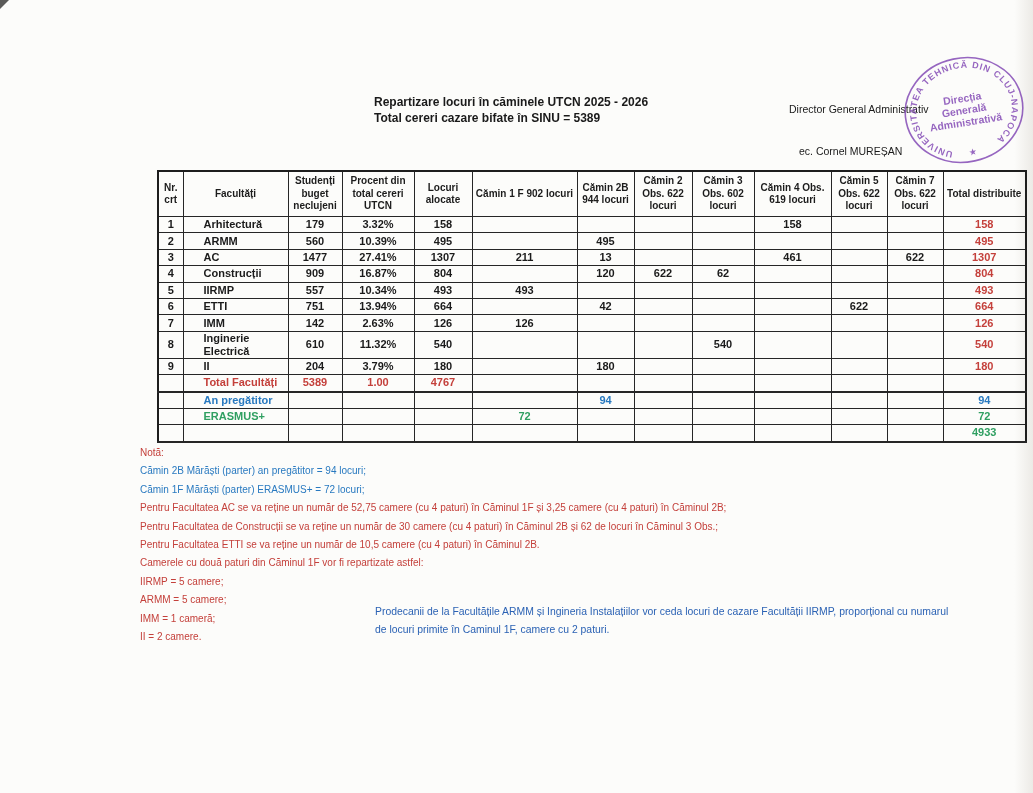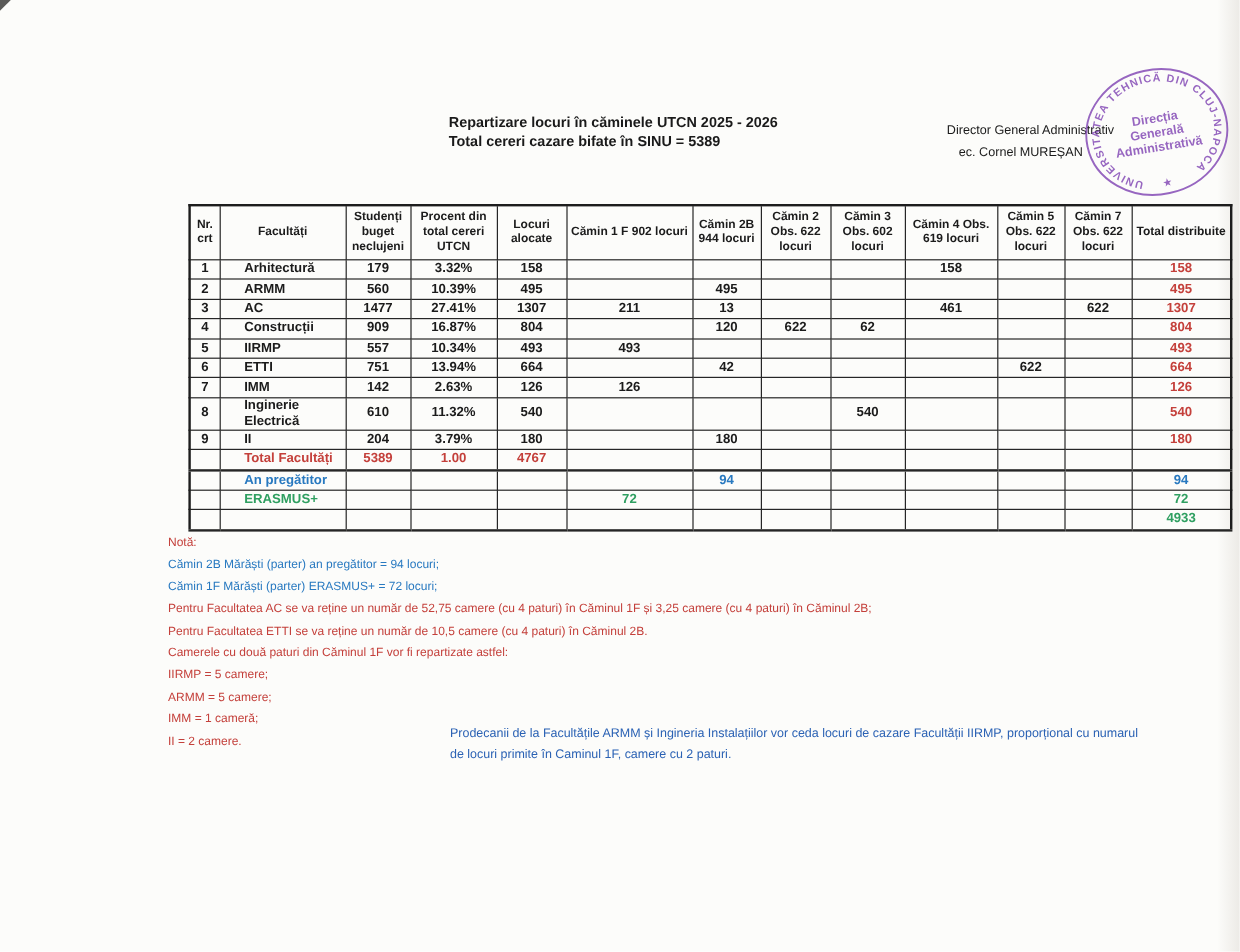--- a/index.html
+++ b/index.html
@@ -8,21 +8,21 @@
     background:linear-gradient(to right,#fcfcfa 98.2%,#eceae6);
     font-family:"Liberation Sans",sans-serif;color:#1c1c1c;
   }
   .artifact-corner{position:absolute;left:0;top:0;width:0;height:0;
     border-top:9px solid #5a5a58;border-right:9px solid transparent;}
   
   .title-block{position:absolute;left:374px;top:95px;font-weight:bold;
     font-size:12px;line-height:15.5px;color:#1a1a1a;}
   
   .signature{position:absolute;left:789px;top:100px;font-size:10.5px;line-height:18px;color:#1a1a1a;z-index:1;}
-  .signature .sig-line2{padding-left:10px;}
+  .signature .sig-line2{padding-left:10px;margin-top:24px;}
   
   .stamp{position:absolute;left:896px;top:48px;width:136px;height:126px;opacity:.78;z-index:2;}
   
   table.alloc{position:absolute;left:117px;top:170px;width:868px;
     border-collapse:collapse;table-layout:fixed;font-weight:bold;}
   table.alloc th,table.alloc td{
     border:1px solid #262626;padding:0 2px;overflow:hidden;
     text-align:center;vertical-align:middle;}
   table.alloc{border:2px solid #1d1d1d;margin-left:40px;}
   table.alloc thead th{height:44px;font-size:10px;line-height:12.5px;font-weight:bold;}
@@ -302,20 +302,21 @@
         <td class="c-green">4933</td>
       </tr>
     </tbody>
 </table>
 
 <div class="notes">
     <div class="note-line c-red">Notă:</div>
     <div class="note-line c-blue">Cămin 2B  Mărăști (parter) an pregătitor  =  94 locuri;</div>
     <div class="note-line c-blue">Cămin 1F Mărăști (parter)  ERASMUS+ = 72 locuri;</div>
     <div class="note-line c-red">Pentru Facultatea AC se va reține un număr de 52,75 camere (cu 4 paturi) în Căminul 1F și 3,25 camere (cu 4 paturi) în Căminul 2B;</div>
+    <div class="note-line c-red">Pentru Facultatea de Construcții se va reține un număr de 30 camere (cu 4 paturi) în Căminul 2B și 62 de locuri în Căminul 3 Obs.;</div>
     <div class="note-line c-red">Pentru Facultatea ETTI se va reține un număr de 10,5 camere (cu 4 paturi) în Căminul 2B.</div>
     <div class="note-line c-red">Camerele cu două paturi din Căminul 1F vor fi repartizate astfel:</div>
     <div class="note-line c-red">IIRMP = 5 camere;</div>
     <div class="note-line c-red">ARMM = 5 camere;</div>
     <div class="note-line c-red">IMM = 1 cameră;</div>
     <div class="note-line c-red">II = 2 camere.</div>
   </div>
 
 <div class="side-note">
   <div>Prodecanii de la Facultățile ARMM și Ingineria Instalațiilor vor ceda locuri de cazare Facultății IIRMP, proporțional cu numarul</div>

